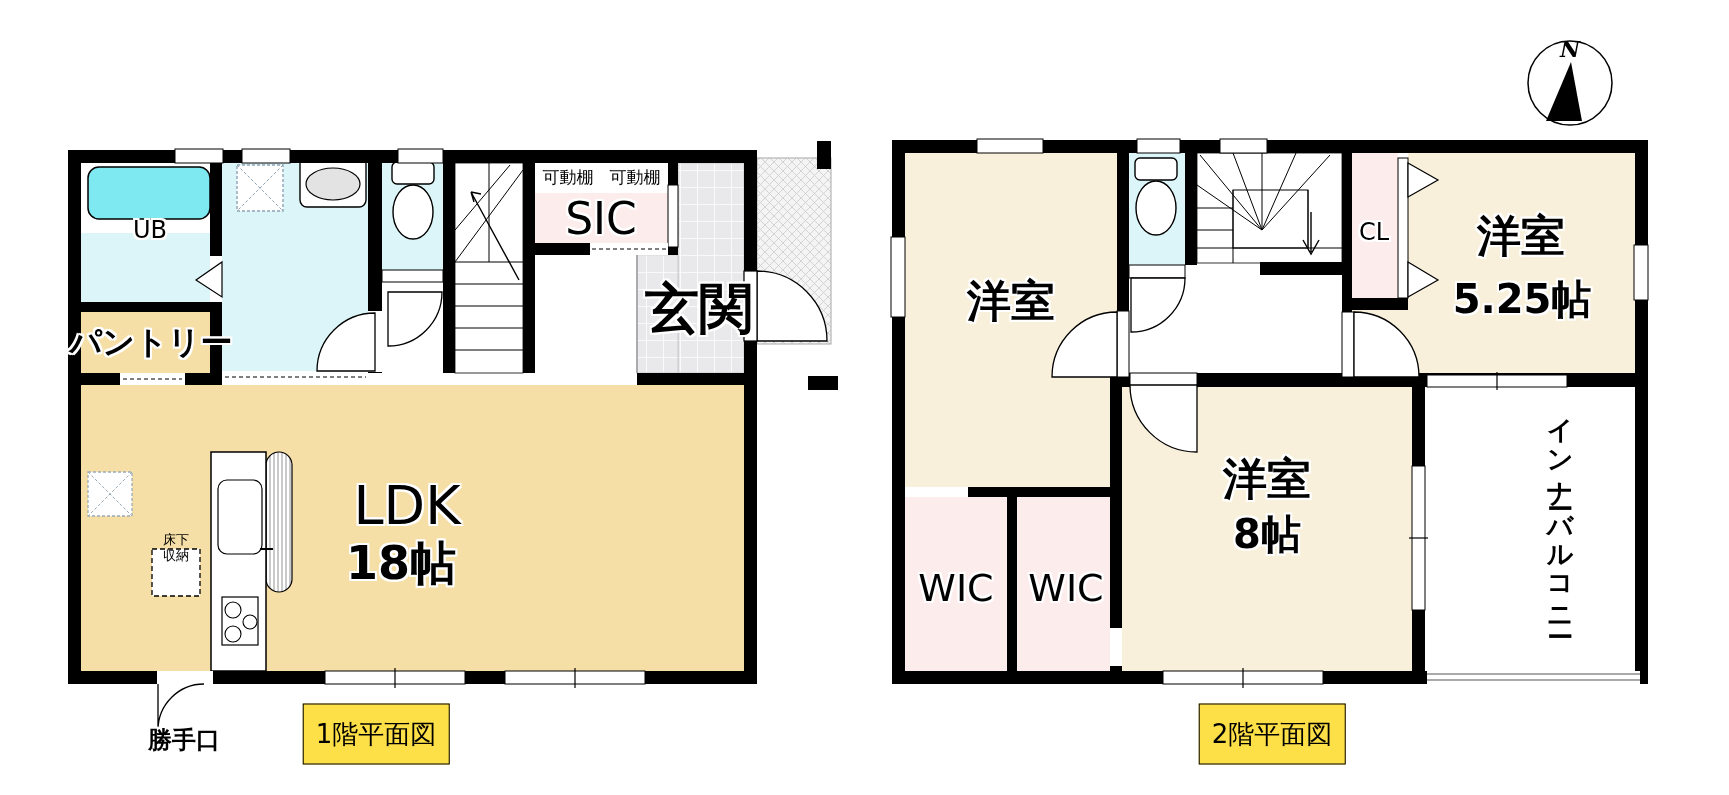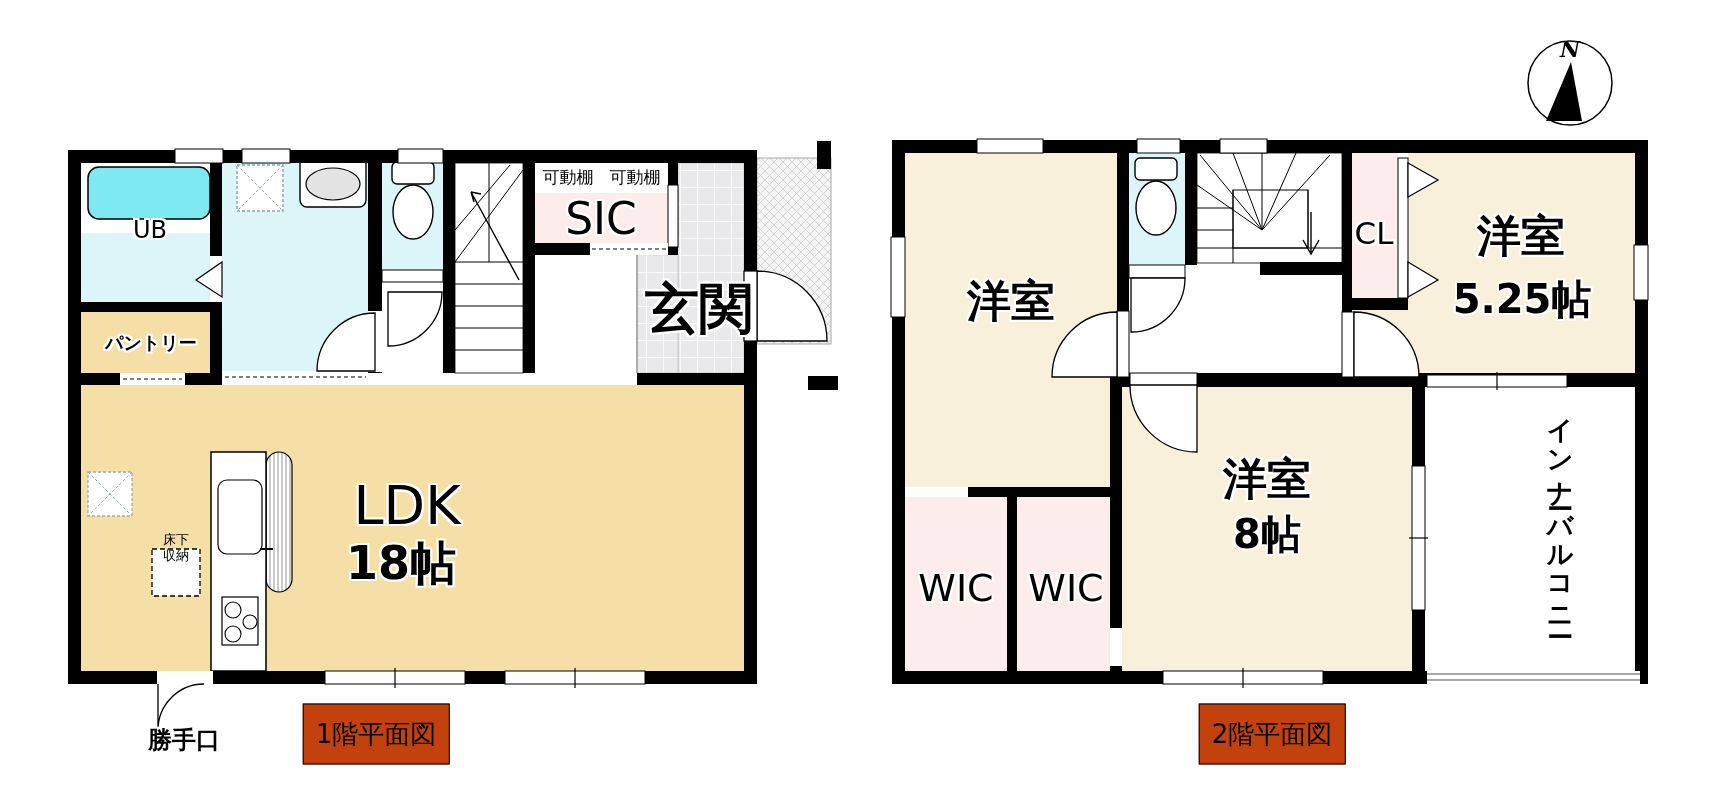--- a/index.html
+++ b/index.html
@@ -10,30 +10,30 @@
        text-shadow:-2px 0 0 #fff,2px 0 0 #fff,0 -2px 0 #fff,0 2px 0 #fff,
                    -2px -2px 0 #fff,2px 2px 0 #fff,-2px 2px 0 #fff,2px -2px 0 #fff;
        line-height:1.05;text-align:center;}
   .room-name{font-size:44px;font-weight:bold;}
   .room-size{font-size:40px;font-weight:bold;}
   .ldk-name{font-size:54px;font-weight:normal;}
   .ldk-size{font-size:46px;font-weight:bold;}
   .sic{font-size:44px;}
   .genkan{font-size:54px;font-weight:bold;}
   .ub{font-size:24px;}
-  .pantry{font-size:18px;font-weight:bold;}
+  .pantry{font-size:32px;font-weight:bold;}
   .wic{font-size:38px;text-align:right;}
-  .cl{font-size:31px;}
+  .cl{font-size:24px;}
   .shelf{font-size:17px;}
   .backdoor{font-size:24px;font-weight:bold;}
   .underfloor{font-size:13px;text-shadow:none;line-height:1.2;}
   .balcony-lbl{writing-mode:vertical-rl;text-orientation:mixed;font-size:26px;font-weight:bold;
                letter-spacing:2px;}
   .caption-box{position:absolute;transform:translate(-50%,-50%);border:1.5px solid #000;
-               background:#c2410c;padding:12px 12px;font-size:26px;white-space:nowrap;}
+               background:#fde047;padding:12px 12px;font-size:26px;white-space:nowrap;}
   .north{font-size:22px;font-weight:bold;font-style:italic;
          font-family:"DejaVu Serif","Liberation Serif",serif;text-shadow:none;}
 </style>
 </head>
 <body>
 
 <div id="stage">
 <svg id="plan-svg" width="1729" height="795" viewBox="0 0 1729 795">
   <defs>
     <pattern id="tile" width="17" height="17" patternUnits="userSpaceOnUse">

